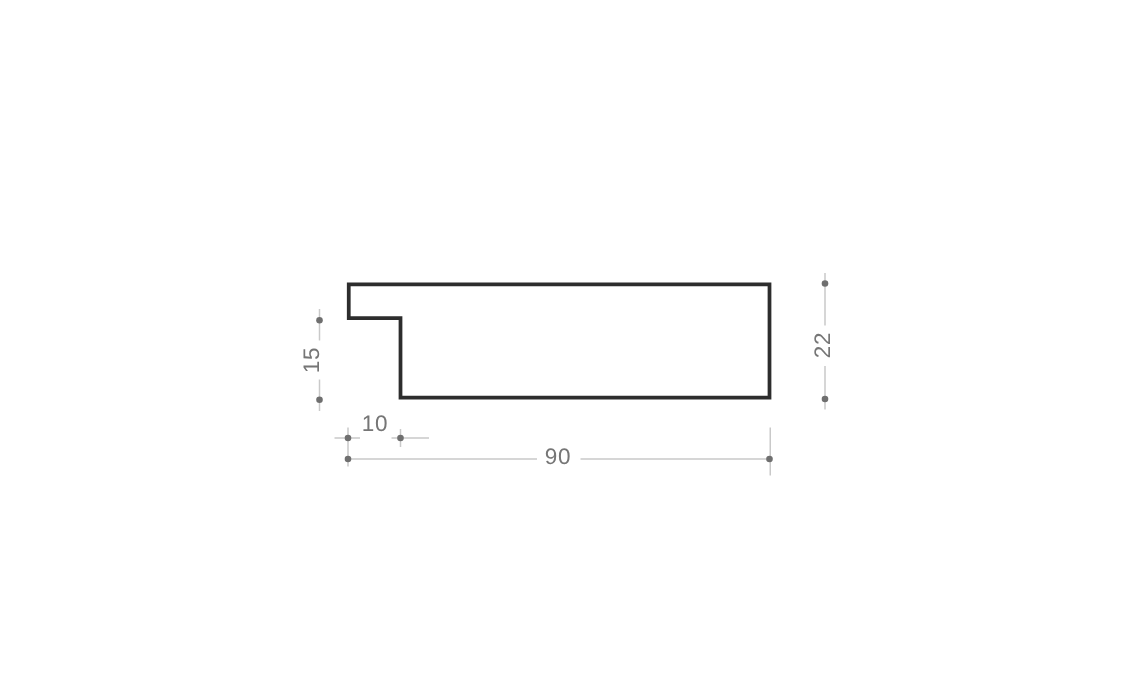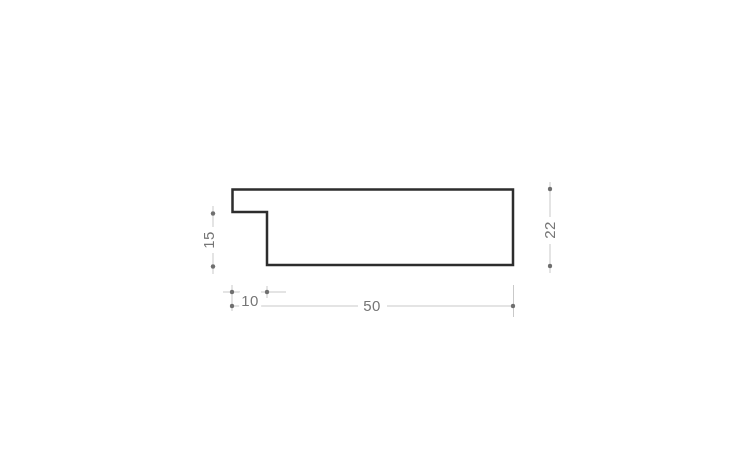--- a/index.html
+++ b/index.html
@@ -73,17 +73,17 @@
       <circle cx="267" cy="292" r="2.2"></circle>
       <circle cx="232" cy="306" r="2.2"></circle>
       <circle cx="513" cy="306" r="2.2"></circle>
     </g>
   </svg>
 
   <div class="dim-label vertical" style="left:208px; top:240px;">15</div>
 
   <div class="dim-label vertical" style="left:549px; top:230px;">22</div>
 
-  <div class="dim-label" style="left:250px; top:300px;">10</div>
+  <div class="dim-label" style="left:250px; top:283px;">10</div>
 
-  <div class="dim-label" style="left:372px; top:305px;">50</div>
+  <div class="dim-label" style="left:372px; top:305px;">90</div>
 
 </div>
 
 </body></html>

